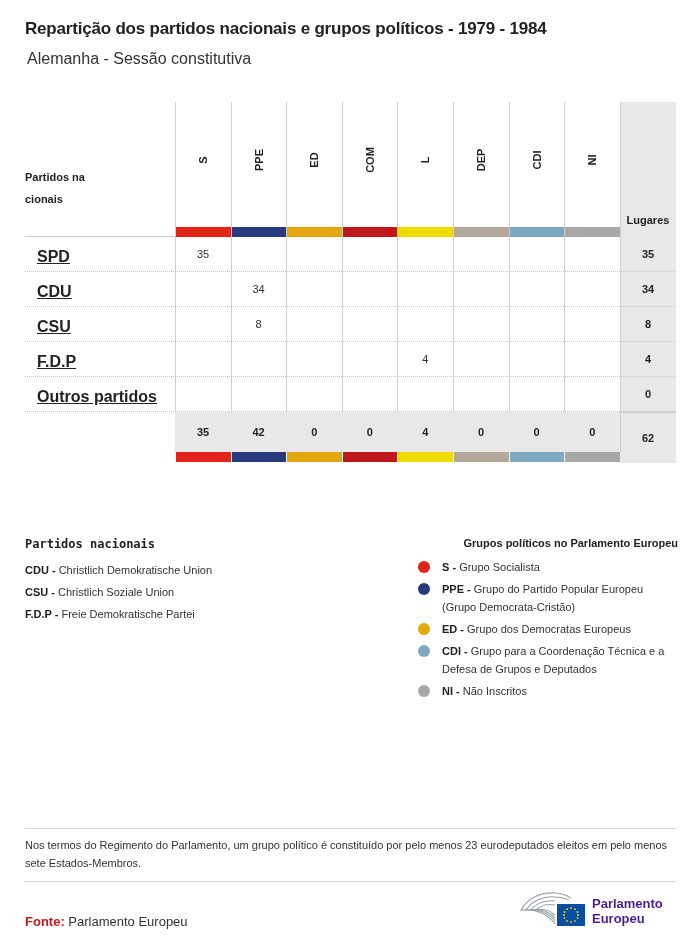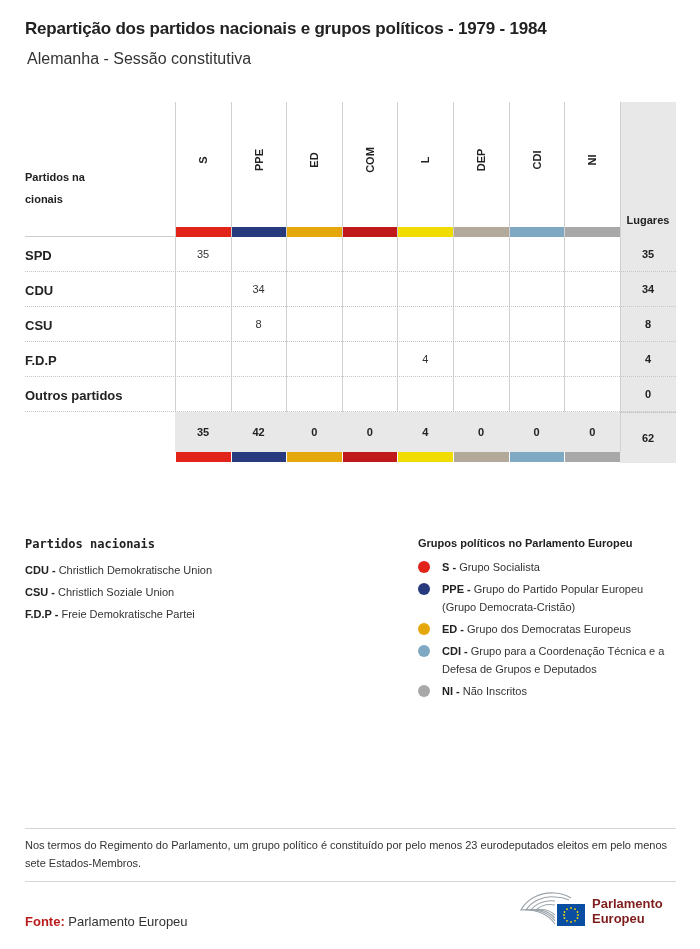--- a/index.html
+++ b/index.html
@@ -10,44 +10,44 @@
   
   .tbl { position: absolute; left: 25px; top: 102px; width: 651px; }
   .hdr-left { position: absolute; left: 0; top: 0; width: 150px; height: 135px; border-bottom: 1px solid #ccc; }
   .hdr-left .lbl { position: absolute; left: 0; top: 64px; width: 60px; font-size: 11px; font-weight: bold; line-height: 22px; color: #222; word-break: break-all; }
   .col-head { position: absolute; left: 0; top: 0; width: 56px; height: 125px; }
   .col-head span { position: absolute; left: 50%; top: 58px; transform: translate(-50%, -50%) rotate(-90deg); font-size: 11px; font-weight: bold; color: #222; white-space: nowrap; }
   .bar { position: absolute; left: 0; width: 56px; height: 10px; }
   .lug { position: absolute; left: 595px; top: 0; width: 56px; height: 361px; background: #e8e8e8; }
   .lug-head { position: absolute; left: 0; top: 112px; width: 56px; text-align: center; font-size: 11px; font-weight: bold; color: #222; }
   .row { position: absolute; left: 0; width: 651px; height: 35px; border-bottom: 1px dotted #c6c6c6; }
-  .row .name { position: absolute; left: 0; top: 11px; font-size: 13px; font-weight: bold; color: #222; }
+  .row .name { position: absolute; left: 12px; top: 11px; font-size: 16px; font-weight: bold; color: #222; text-decoration: underline; }
   .cell { position: absolute; top: 0; width: 56px; height: 35px; line-height: 35px; text-align: center; font-size: 11px; color: #333; }
   .cell.tot { font-weight: bold; color: #222; }
   .totals { position: absolute; left: 150px; top: 310px; width: 445px; height: 40px; background: #e8e8e8; }
   .totals .cell { height: 40px; line-height: 40px; font-weight: bold; color: #222; }
   .grand { position: absolute; left: 595px; top: 310px; width: 56px; height: 50px; line-height: 50px; text-align: center; font-size: 11px; font-weight: bold; border-top: 1px solid #ccc; }
   .vline { position: absolute; top: 0; width: 1px; height: 350px; background: #d0d0d0; }
 
   
   .leg-left { position: absolute; left: 25px; top: 537px; }
   .leg-left h3 { font-family: "DejaVu Sans Mono", monospace; font-size: 12px; font-weight: bold; color: #222; margin-bottom: 8px; }
   .leg-left .item { font-size: 11px; line-height: 22px; color: #333; }
   .leg-left .item b, .leg-right .item b { color: #222; }
   .leg-right { position: absolute; left: 418px; top: 537px; width: 260px; }
-  .leg-right h3 { font-size: 11px; font-weight: bold; color: #222; margin-bottom: 9px; }
+  .leg-right h3 { font-size: 11px; font-weight: bold; color: #222; margin-bottom: 9px; text-align: right; }
   .leg-right .item { position: relative; padding-left: 24px; font-size: 11px; line-height: 18px; color: #333; margin-bottom: 4px; }
   .leg-right .dot { position: absolute; left: 0; top: 3px; width: 12px; height: 12px; border-radius: 50%; }
 
   .note-line { position: absolute; left: 25px; width: 651px; height: 1px; background: #d6d6d6; }
   .note { position: absolute; left: 25px; top: 836px; width: 651px; font-size: 11px; line-height: 18px; color: #333; }
   .source { position: absolute; left: 25px; top: 914px; font-size: 13px; color: #333; }
   .source b { color: #b91c1c; }
   .logo { position: absolute; left: 519px; top: 890px; width: 160px; height: 40px; }
-  .logo-text { position: absolute; left: 73px; top: 6px; font-size: 13px; font-weight: bold; color: #7f1d1d; line-height: 15px; }
+  .logo-text { position: absolute; left: 73px; top: 6px; font-size: 13px; font-weight: bold; color: #4c1d95; line-height: 15px; }
 </style>
 </head>
 <body>
 
 <div class="title">Repartição dos partidos nacionais e grupos políticos - 1979 - 1984</div>
 <div class="subtitle">Alemanha - Sessão constitutiva</div>
 
 <div class="tbl" id="tbl">
   <div class="hdr-left">
     <div class="lbl">Partidos nacionais</div>

